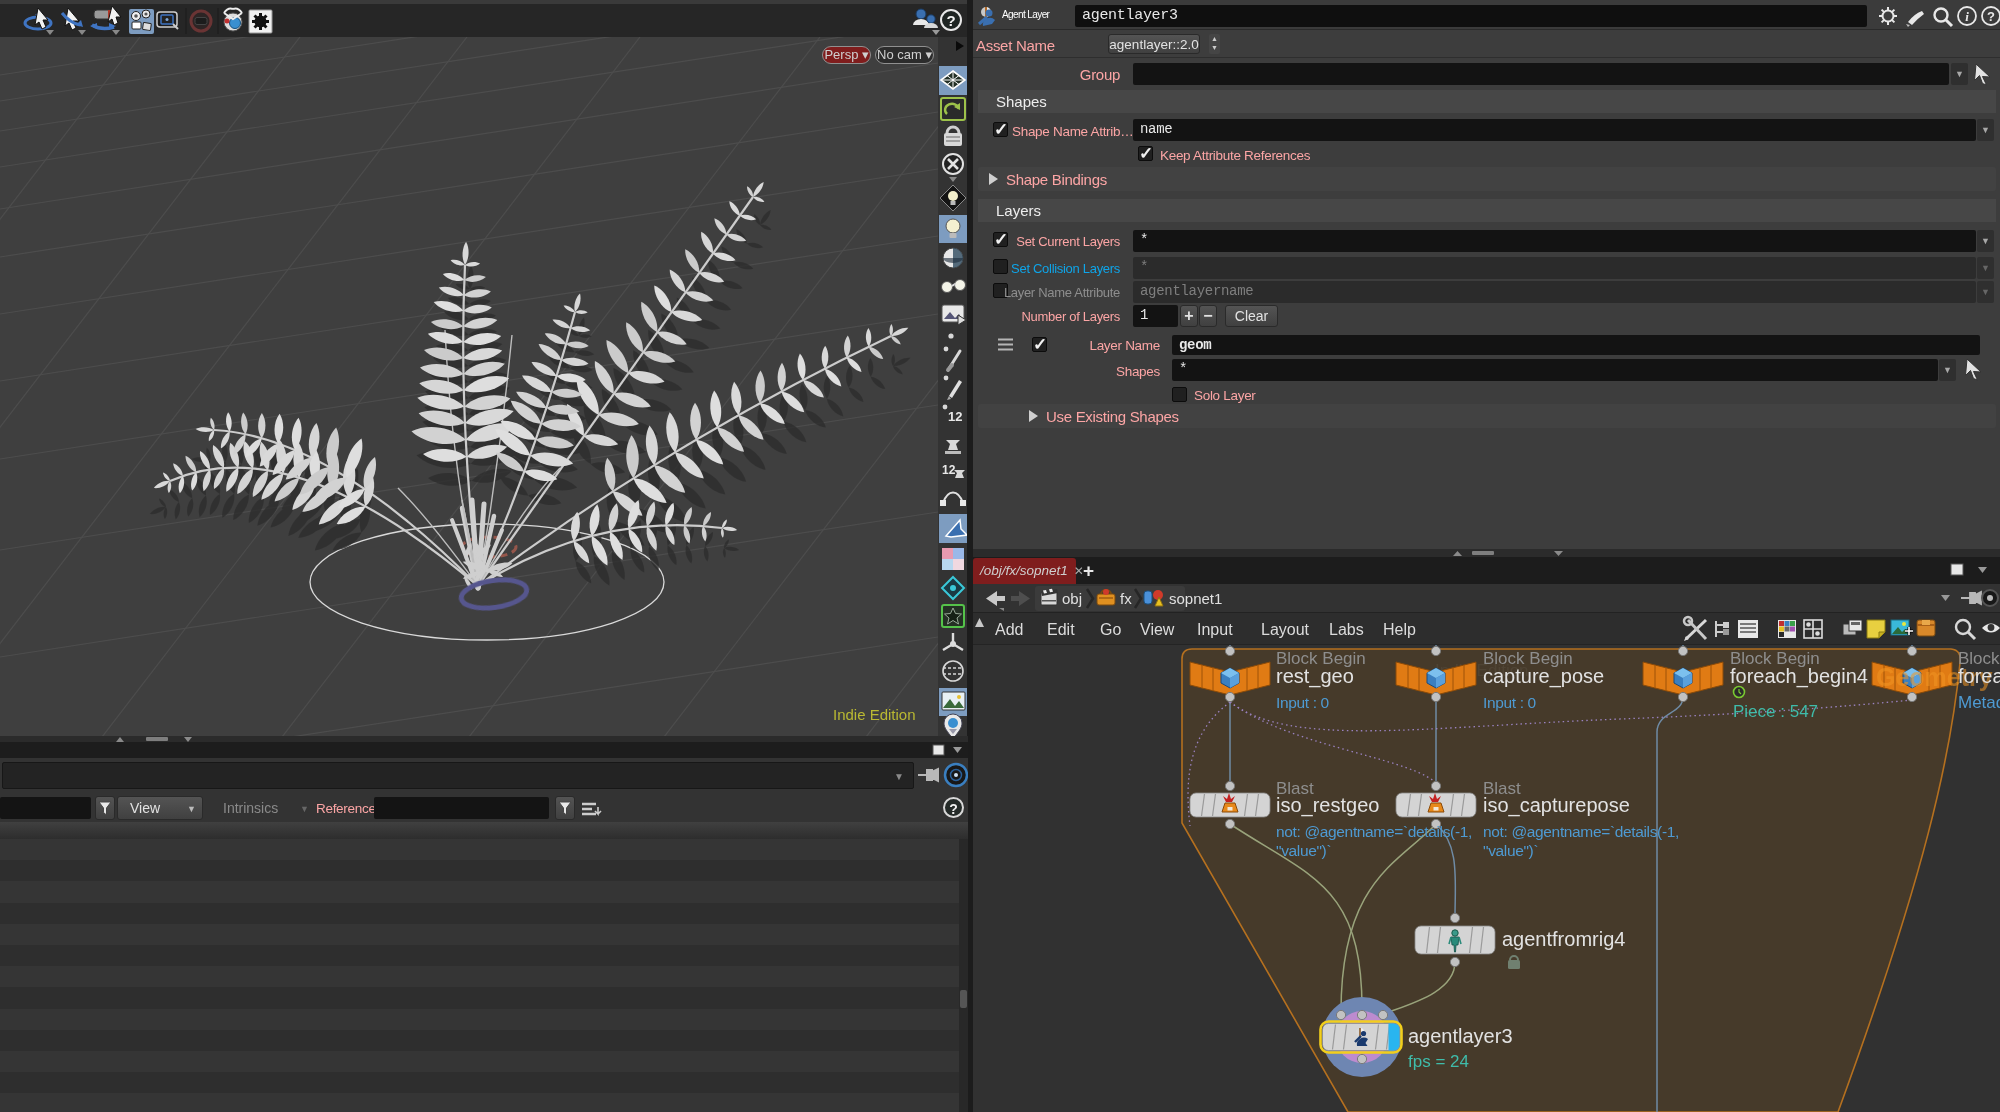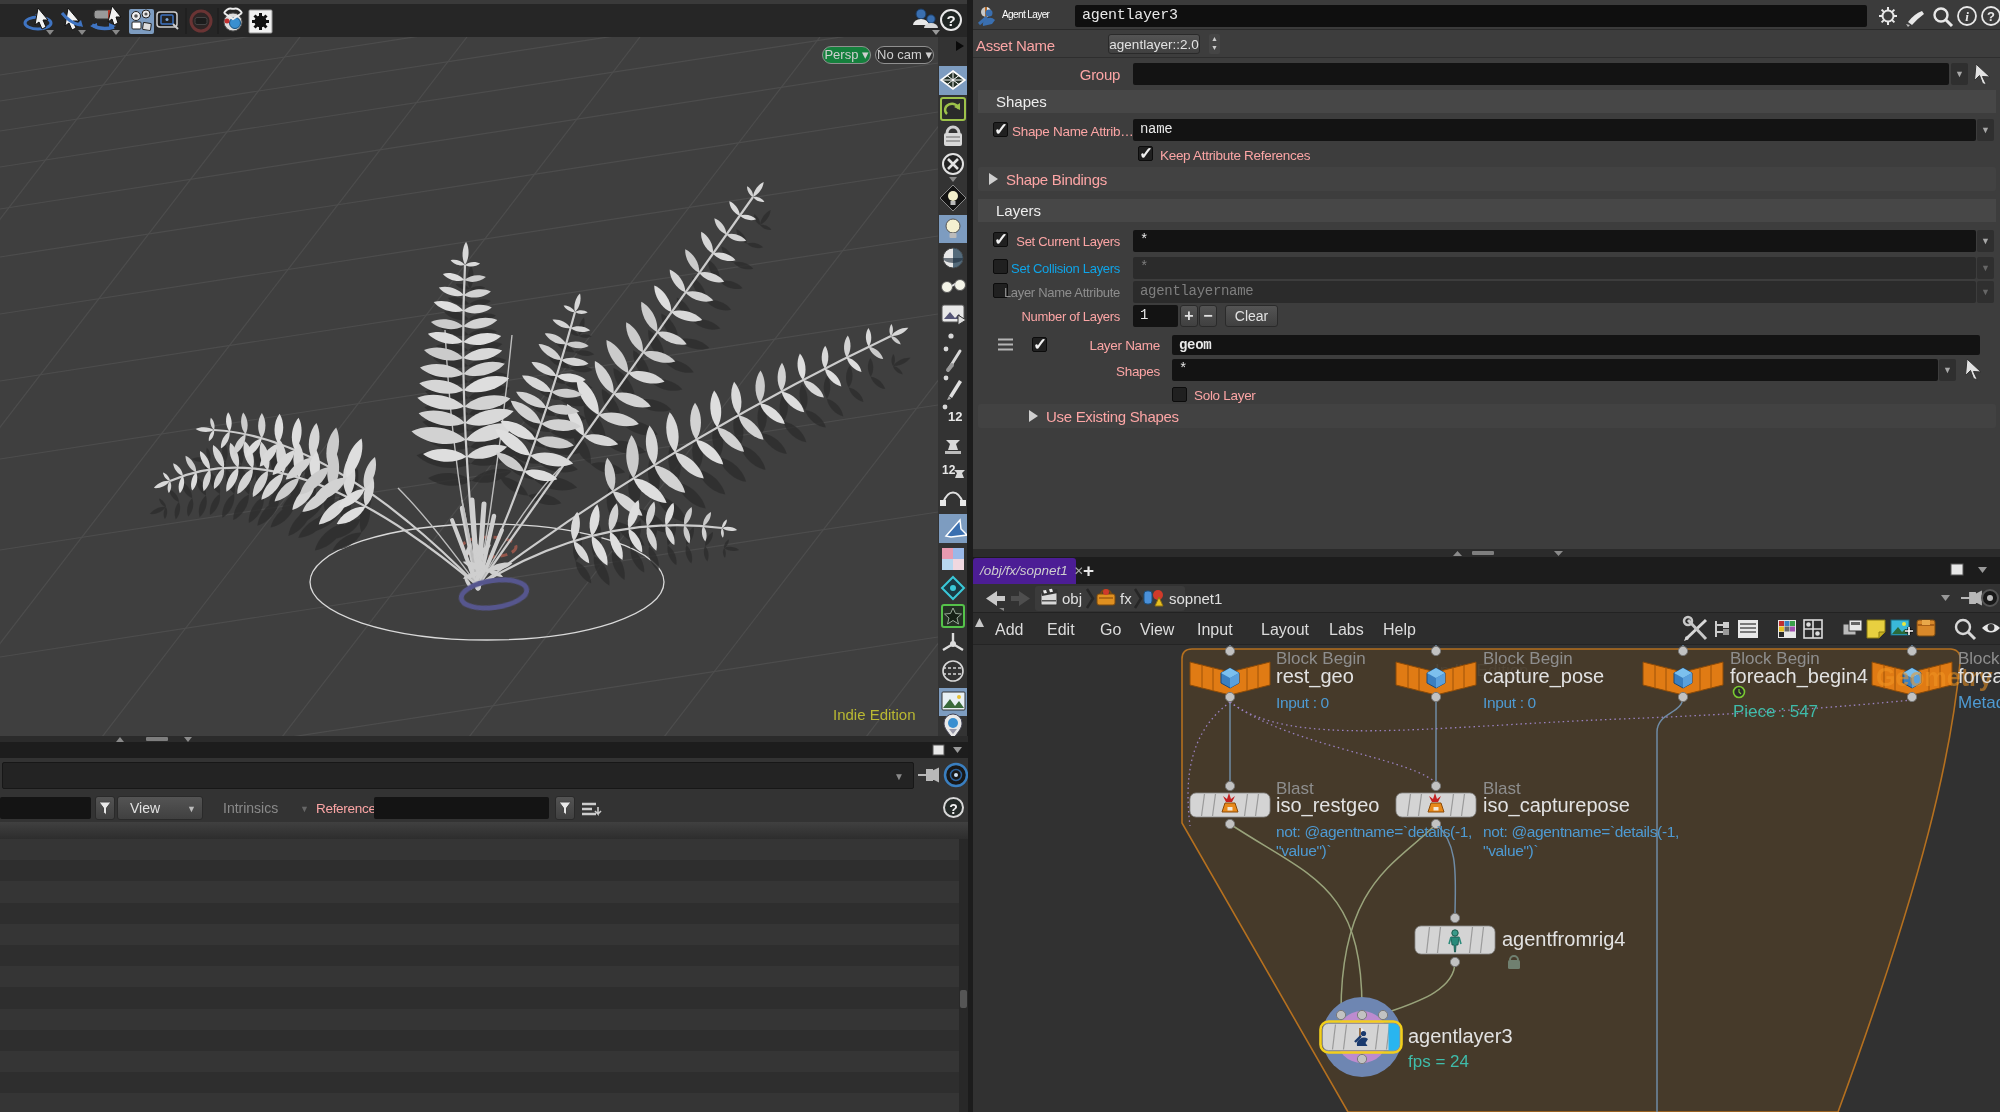--- a/index.html
+++ b/index.html
@@ -489,21 +489,21 @@
     <path d="M483.4,561.7 C478.2,557.3 475.6,548.6 476.6,543.0 C480.9,546.7 484.6,554.9 483.4,561.7 Z" fill="#cfcfcf"></path>
     <path d="M464.9,559.3 C463.8,553.2 467.1,545.8 471.0,542.4 C471.9,547.5 469.6,555.3 464.9,559.3 Z" fill="#cfcfcf"></path>
     <path d="M474.1,558.6 C476.8,551.5 484.7,545.6 491.0,544.5 C488.7,550.4 481.6,557.2 474.1,558.6 Z" fill="#cfcfcf"></path>
     <path d="M487.4,570.0 C493.8,563.7 505.3,561.4 512.5,563.2 C507.2,568.5 496.1,572.2 487.4,570.0 Z" fill="#cfcfcf"></path>
     <path d="M481.6,571.7 C477.1,576.9 468.5,579.4 462.8,578.5 C466.5,574.1 474.8,570.5 481.6,571.7 Z" fill="#cfcfcf"></path>
     <path d="M483.1,568.2 C483.0,574.4 478.5,581.2 474.1,583.8 C474.1,578.6 477.7,571.4 483.1,568.2 Z" fill="#cfcfcf"></path>
     <path d="M464.1,575.9 C468.8,578.7 472.1,585.2 472.1,589.8 C468.1,587.5 464.1,581.5 464.1,575.9 Z" fill="#cfcfcf"></path>
     <path d="M485.0,568.6 C491.8,568.0 499.7,572.3 503.1,577.0 C497.3,577.5 489.0,574.2 485.0,568.6 Z" fill="#cfcfcf"></path>
 <ellipse cx="494" cy="594" rx="33" ry="13.5" fill="none" stroke="#56568e" stroke-width="5" transform="rotate(-8 494 594)"></ellipse>
 </svg>
-<div class="abs" style="left:822px;top:46px;width:49px;height:18px;border:1px solid #909090;border-radius:9px;background:#15803d;color:#cfcfcf;font-size:13px;line-height:16px;text-align:center">Persp ▾</div>
+<div class="abs" style="left:822px;top:46px;width:49px;height:18px;border:1px solid #909090;border-radius:9px;background:#7f1d1d;color:#cfcfcf;font-size:13px;line-height:16px;text-align:center">Persp ▾</div>
 <div class="abs" style="left:875px;top:46px;width:59px;height:18px;border:1px solid #909090;border-radius:9px;background:#2c2c2c;color:#cfcfcf;font-size:13px;line-height:16px;text-align:center">No cam ▾</div>
 <div class="abs" style="left:833px;top:706px;color:#b9b832;font-size:15px">Indie Edition</div>
 <div class="abs" style="left:938px;top:37px;width:30px;height:699px;background:#333"></div>
 <svg class="abs" style="left:938px;top:37px" width="30" height="699" viewBox="0 0 30 699">
 <path d="M18,4 l8,5 -8,5z" fill="#0a0a0a"></path>
 
 <rect x="1" y="29" width="29" height="29" fill="#7d9cc0"></rect>
 <g transform="translate(15,43)">
       <path d="M0,-9 L12,0 L0,9 L-12,0Z" fill="#233026" stroke="#fff" stroke-width="1.6"></path>
       <path d="M-6,-4.5 L6,4.5 M6,-4.5 L-6,4.5 M0,-9 L0,9 M-12,0 L12,0" stroke="#fff" stroke-width="1"></path>
@@ -725,21 +725,21 @@
     <path d="M3,2 l9,6 -9,6z" fill="#cfcfcf"></path>
   </svg>
 <div class="abs lbl" style="left:1046px;top:409px;font-size:15px">Use Existing Shapes</div>
 <div class="abs" style="left:973px;top:549px;width:1027px;height:8px;background:#2b2b2b"></div>
 <svg class="abs" style="left:973px;top:549px" width="1027" height="8">
     <path d="M480,7 l9,0 -4.5,-5z" fill="#8a8a8a"></path>
     <rect x="499" y="2" width="22" height="4" rx="1" fill="#7e7e7e"></rect>
     <path d="M581,2 l9,0 -4.5,5z" fill="#8a8a8a"></path>
   </svg>
 <div class="abs" style="left:973px;top:557px;width:1027px;height:27px;background:#1c1c1c"></div>
-<div class="abs" style="left:973px;top:558px;width:103px;height:26px;background:#4c1d95;border-radius:3px 3px 0 0;color:#cfcfcf;font-size:13.5px;font-style:italic;line-height:26px;padding-left:7px">/obj/fx/sopnet1<span style="font-style:normal;color:#aaa;margin-left:6px;font-size:12px">✕</span></div>
+<div class="abs" style="left:973px;top:558px;width:103px;height:26px;background:#7f1d1d;border-radius:3px 3px 0 0;color:#cfcfcf;font-size:13.5px;font-style:italic;line-height:26px;padding-left:7px">/obj/fx/sopnet1<span style="font-style:normal;color:#aaa;margin-left:6px;font-size:12px">✕</span></div>
 <div class="abs" style="left:1083px;top:560px;color:#e8e8e8;font-size:19px;font-weight:bold">+</div>
 <svg class="abs" style="left:1946px;top:561px" width="54 " height="20">
     <rect x="5" y="3" width="12" height="11" fill="#e8e8e8" stroke="#555"></rect>
     <path d="M32,6 l9,0 -4.5,6z" fill="#999"></path>
   </svg>
 <div class="abs" style="left:973px;top:584px;width:1027px;height:29px;background:#323232;border-bottom:1px solid #222"></div>
 <svg class="abs" style="left:973px;top:584px" width="1027" height="29">
 <path d="M24,7 v5 h8 v5 h-8 v5 l-11,-7.5z" fill="#c9c9c9"></path>
     <path d="M26,24 l5,3 0,-3z" fill="#888"></path>
 <path d="M38,12 h8 v-5 l11,7.5 -11,7.5 v-5 h-8z" fill="#4e4e4e"></path>

